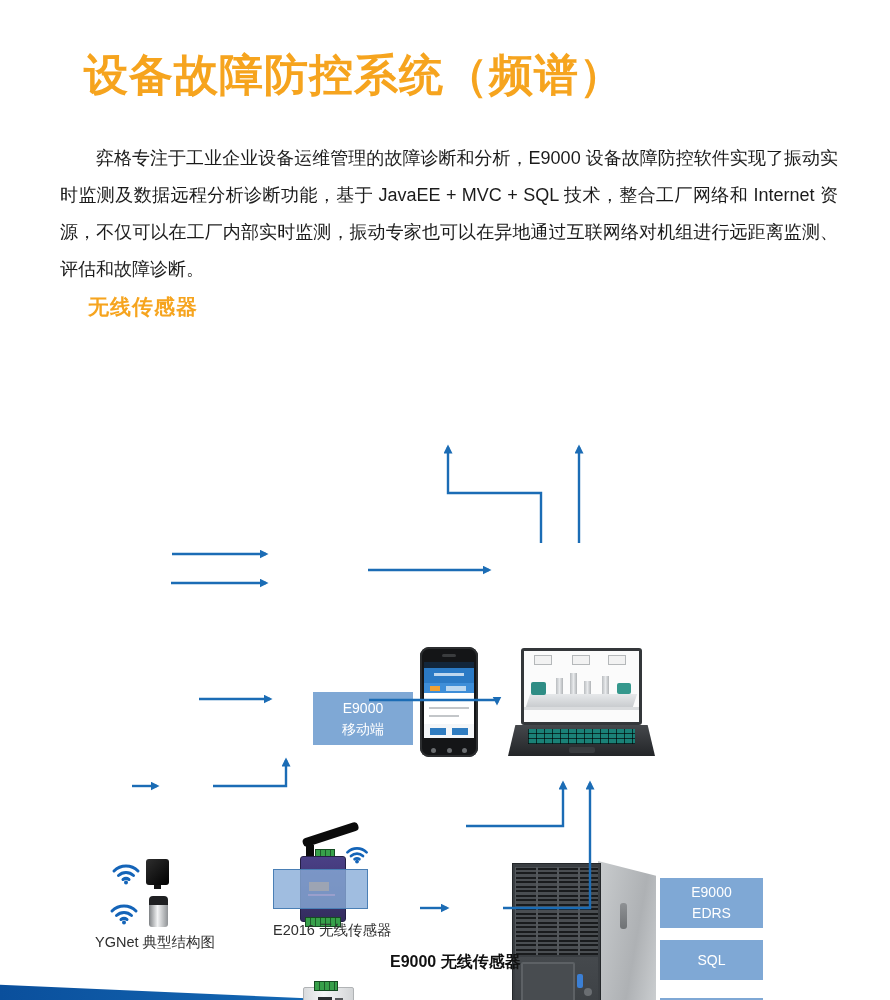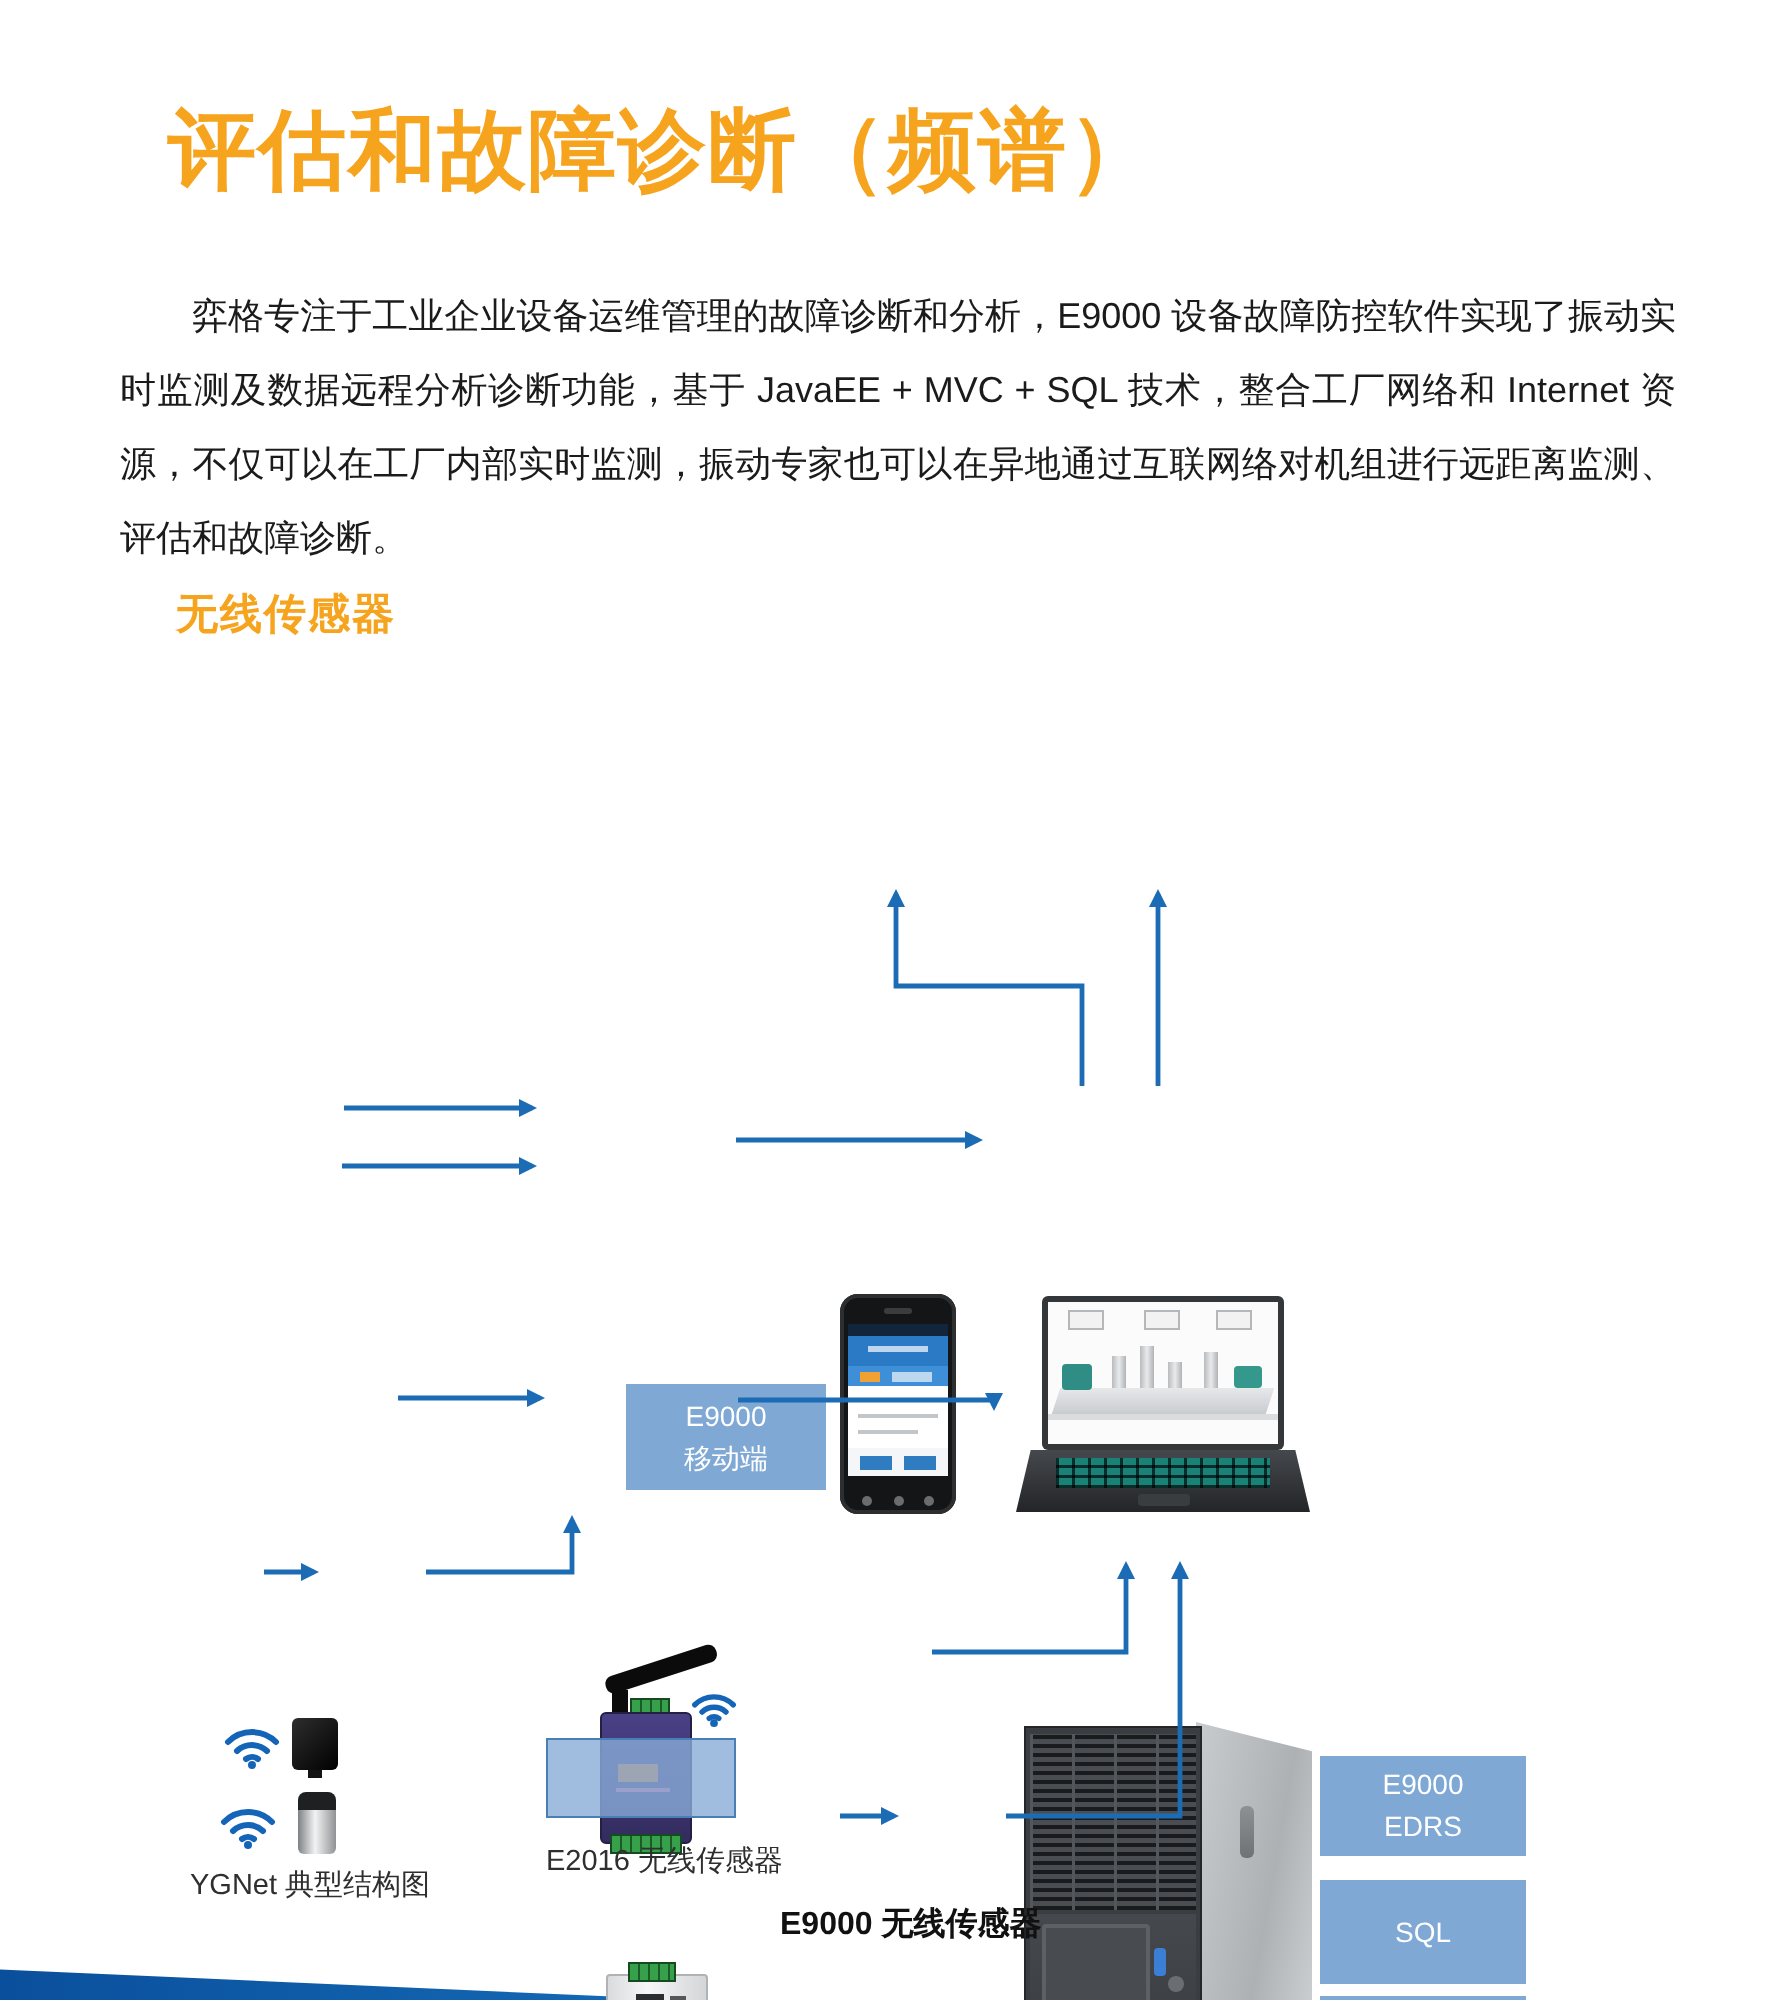--- a/index.html
+++ b/index.html
@@ -119,21 +119,21 @@
   .sv-hp{position:absolute;left:71px;top:124px;width:8px;height:8px;background:#6a6e72;border-radius:50%;}
 
   
   .footer-wedge{position:absolute;left:0;top:982px;width:312px;height:18px;
     clip-path:polygon(0 15%,100% 92%,100% 100%,0 100%);
     background:linear-gradient(90deg,#0a4f9c,#1468b4);z-index:1;}
 </style>
 </head>
 <body>
 
-<h1 class="page-title">评估和故障诊断（频谱）</h1>
+<h1 class="page-title">设备故障防控系统（频谱）</h1>
 <p class="intro">弈格专注于工业企业设备运维管理的故障诊断和分析，E9000 设备故障防控软件实现了振动实时监测及数据远程分析诊断功能，基于 JavaEE + MVC + SQL 技术，整合工厂网络和 Internet 资源，不仅可以在工厂内部实时监测，振动专家也可以在异地通过互联网络对机组进行远距离监测、评估和故障诊断。</p>
 <h2 class="section-title">无线传感器</h2>
 
 <div class="abs" style="left:0;top:320px;width:890px;height:660px;">
 
   <svg class="wires" width="890" height="660" viewBox="0 320 890 660">
     <defs>
       <marker id="ah" markerUnits="userSpaceOnUse" markerWidth="10" markerHeight="10" refX="6.5" refY="4.5" orient="auto">
         <path d="M0,0 L9,4.5 L0,9 z" fill="#1B6CB5"></path>
       </marker>
@@ -270,21 +270,21 @@
       <div class="sv-clip"></div>
       <div class="sv-hp"></div>
 
     </div>
   </div>
 
   <div class="bluebox" style="left:660px;top:558px;width:103px;height:50px;">
     <div>E9000</div>
     <div>EDRS</div>
   </div>
-  <div class="bluebox" style="left:660px;top:620px;width:103px;height:52px;">
+  <div class="bluebox" style="left:660px;top:620px;width:103px;height:40px;">
     <div>SQL</div>
   </div>
   <div class="bluebox" style="left:660px;top:678px;width:103px;height:50px;">
     
     
   </div>
 
 </div>
 
 <div class="caption">E9000 无线传感器</div>

